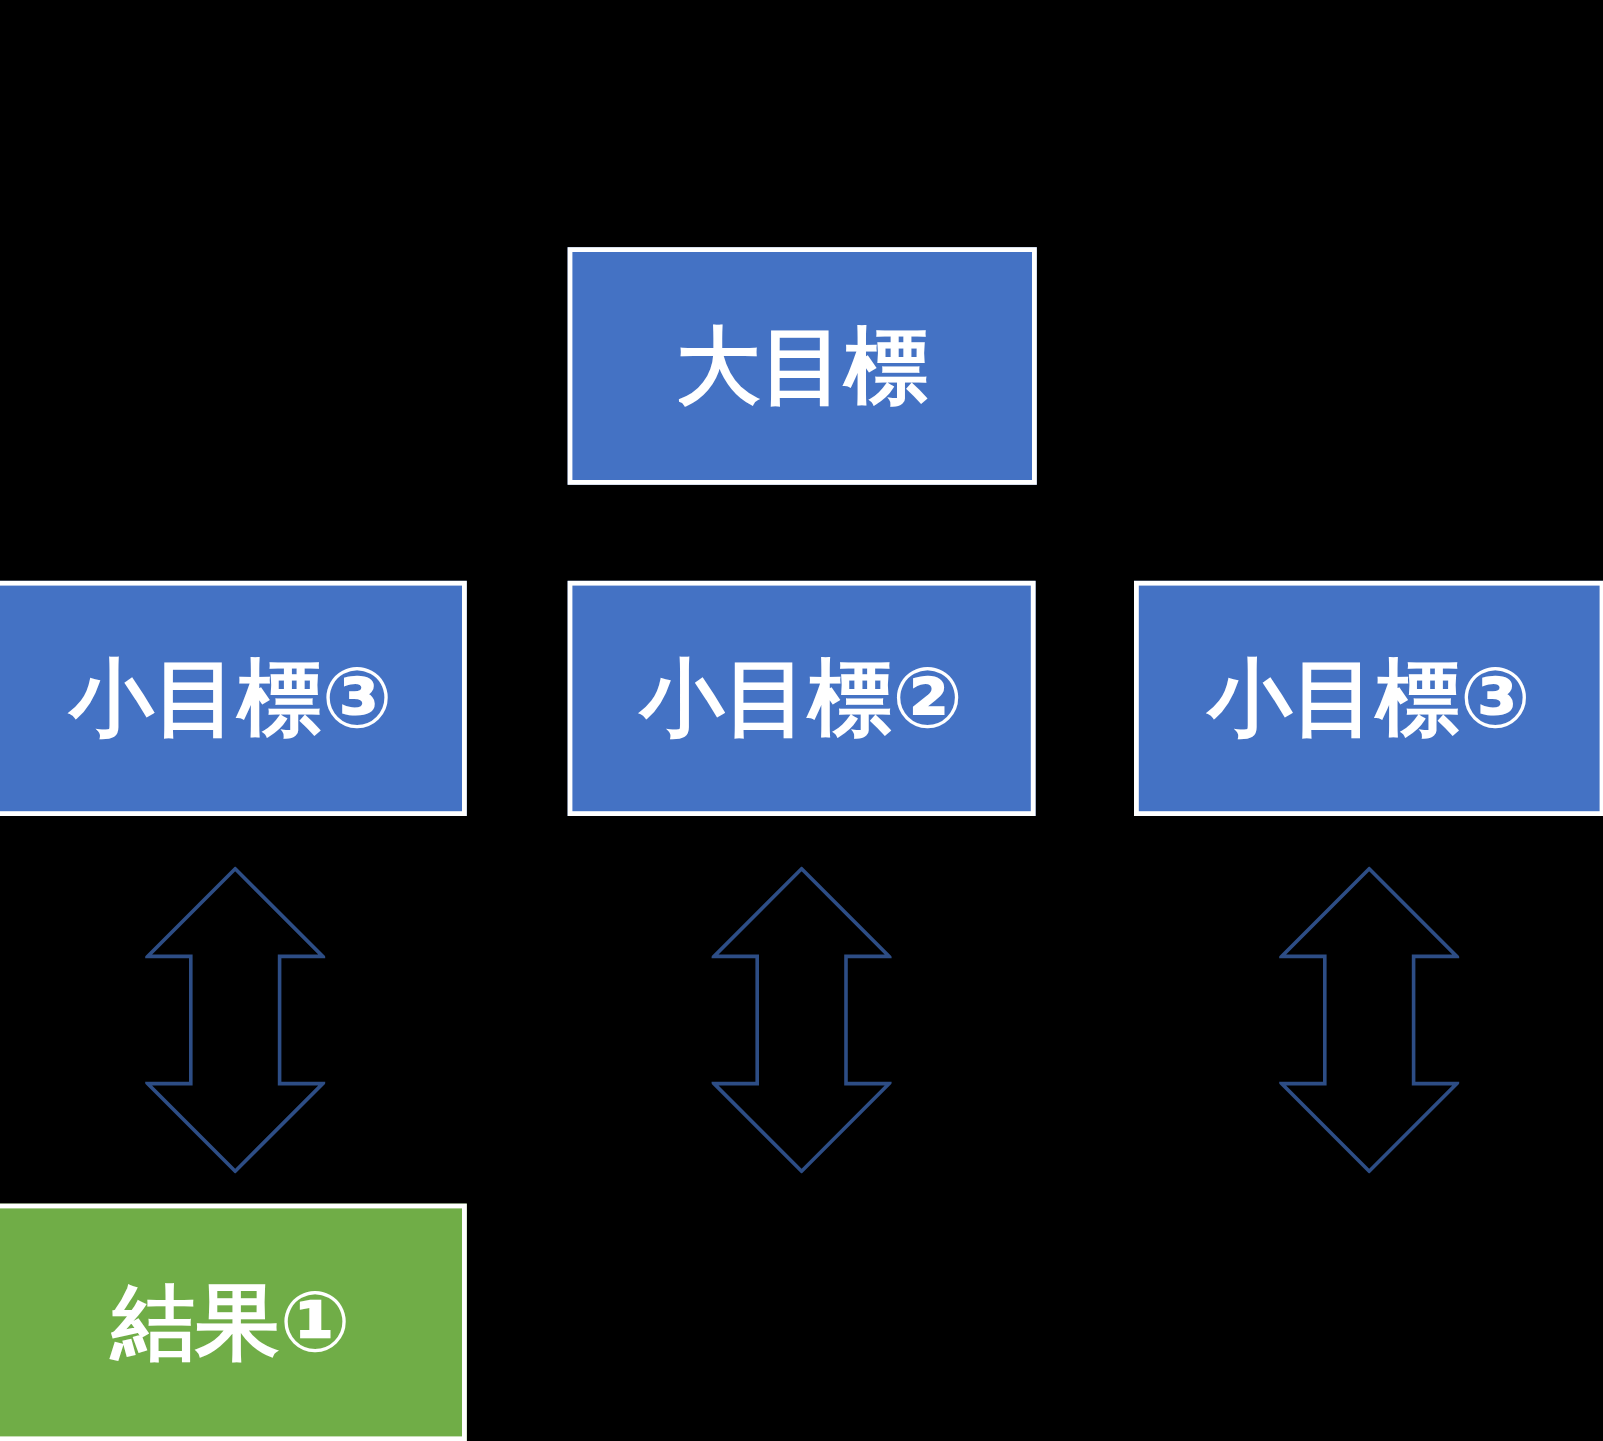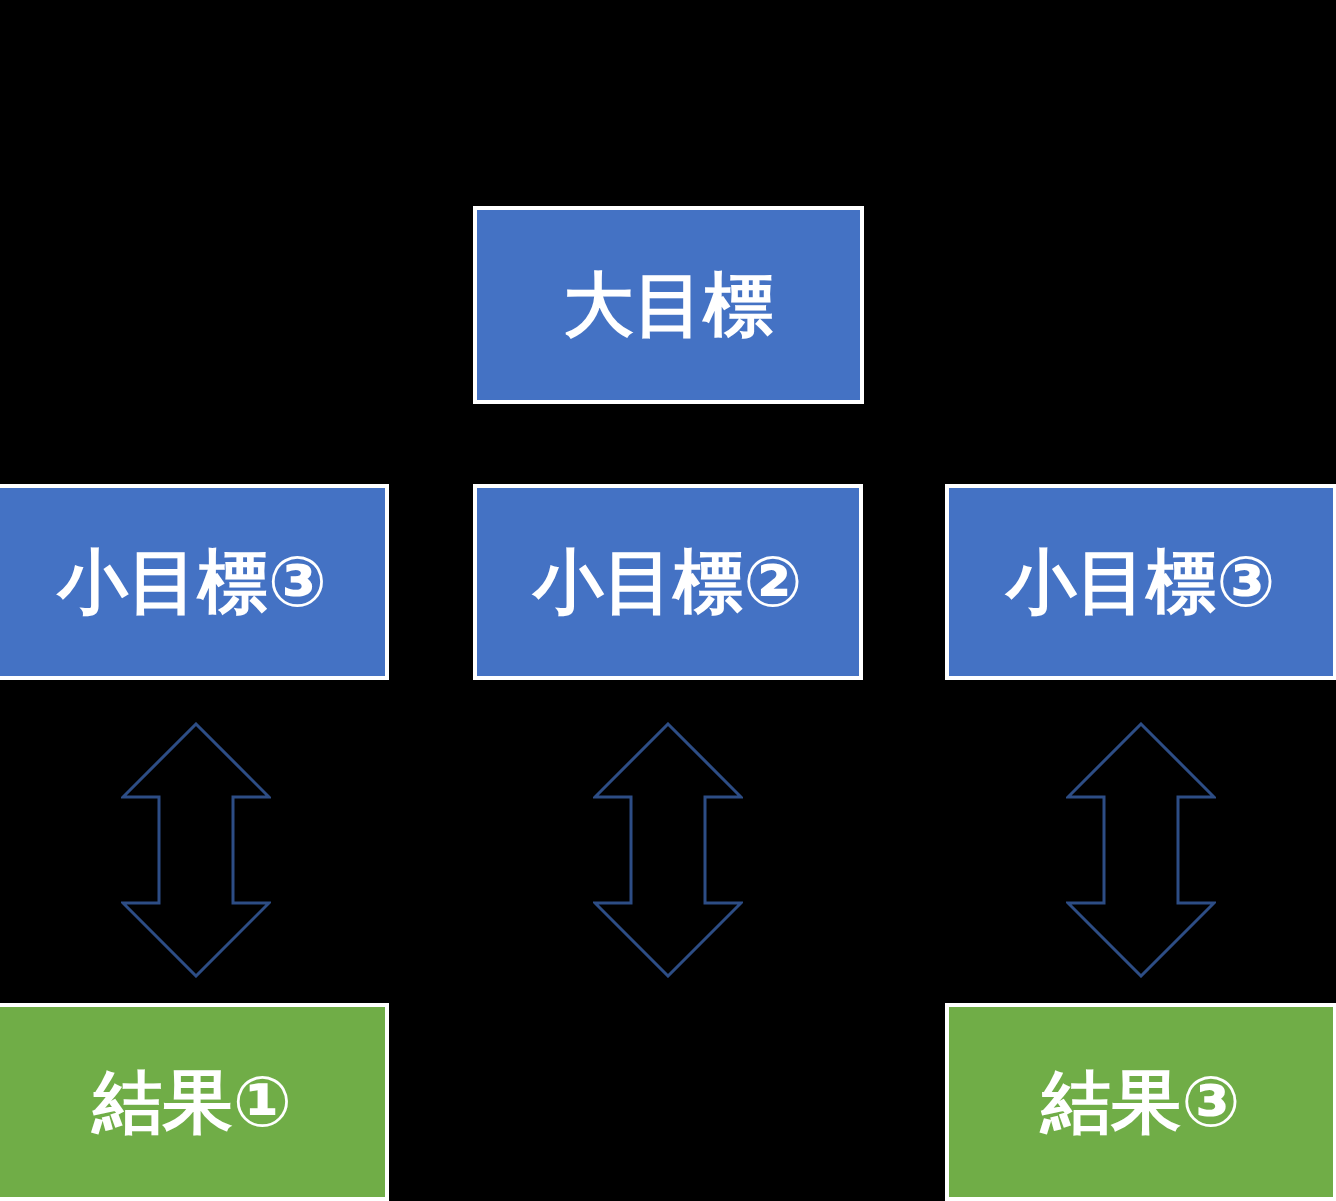--- a/index.html
+++ b/index.html
@@ -90,17 +90,14 @@
   </div>
   <div class="arrow arrow-3">
     <svg viewBox="0 0 150 256" aria-hidden="true">
       <polygon points="75,2 148,75 112,75 112,181 148,181 75,254 2,181 38,181 38,75 2,75"></polygon>
     </svg>
   </div>
 
   <div class="box green result-row col1">
     <span>結果①</span>
   </div>
-  <div class="box green result-row col3">
-    <span>結果③</span>
-  </div>
 
 </div>
 
 </body></html>

